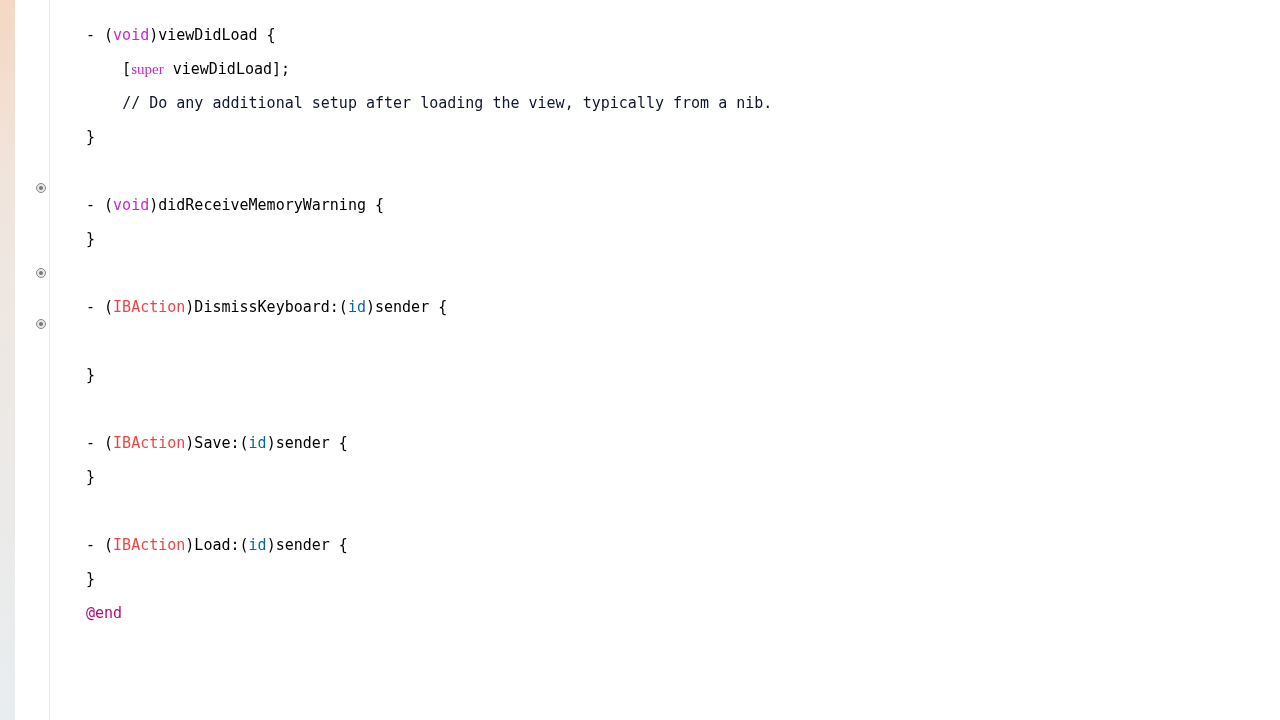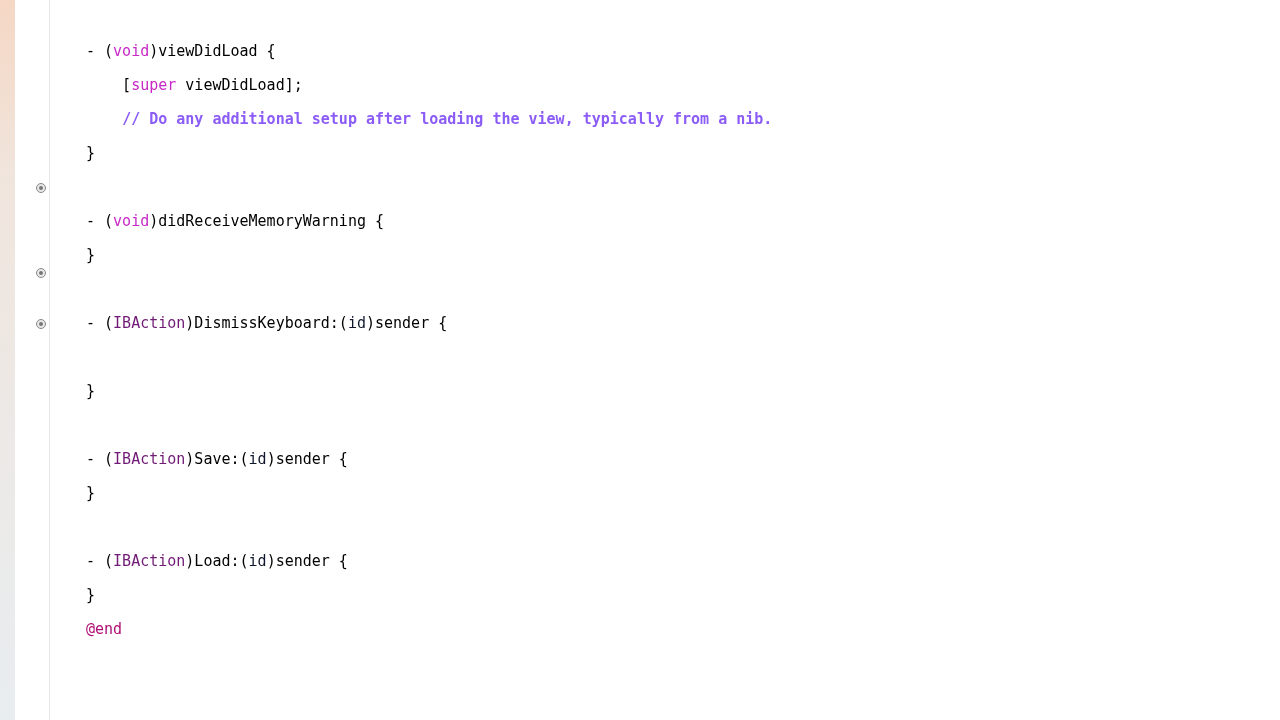--- a/index.html
+++ b/index.html
@@ -37,32 +37,32 @@
   .gutter-icon::after {
     content: '';
     position: absolute;
     left: 2px; top: 2px;
     width: 4px; height: 4px;
     border-radius: 50%;
     background: #777;
   }
   .editor {
     flex: 1;
-    padding: 26px 0 0 36px;
+    padding: 10px 0 0 36px;
     white-space: pre;
     color: #000;
     position: relative;
   }
   .line { display: block; height: 17px; }
   .kw-void   { color: #c728c7; } 
-  .kw-super  { color: #c728c7; }
-  .kw-id     { color: #0f172a; }
-  .kw-ib     { color: #701a75; } 
+  .kw-super  { color: #c728c7; font-family: Liberation Serif, serif; }
+  .kw-id     { color: #0369a1; }
+  .kw-ib     { color: #ef4444; } 
   .kw-end    { color: #af0e73; }
-  .comment   { color: #8b5cf6; font-weight: bold; }
+  .comment   { color: #0f172a; }
   .highlight {
     background: #ffe100;
     border: 1px solid #c9b300;
     padding: 0 1px;
     margin-left: -2px;
   }
   .cursor {
     display: inline-block;
     width: 1px;
     height: 16px;

